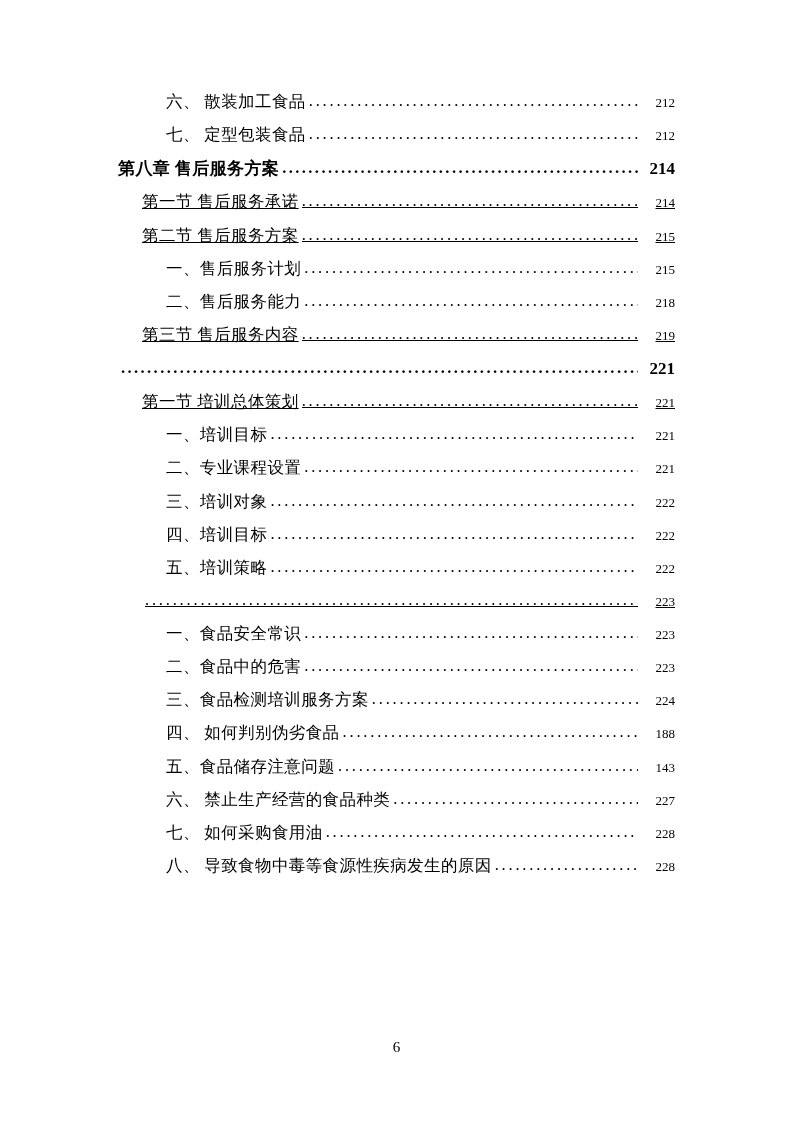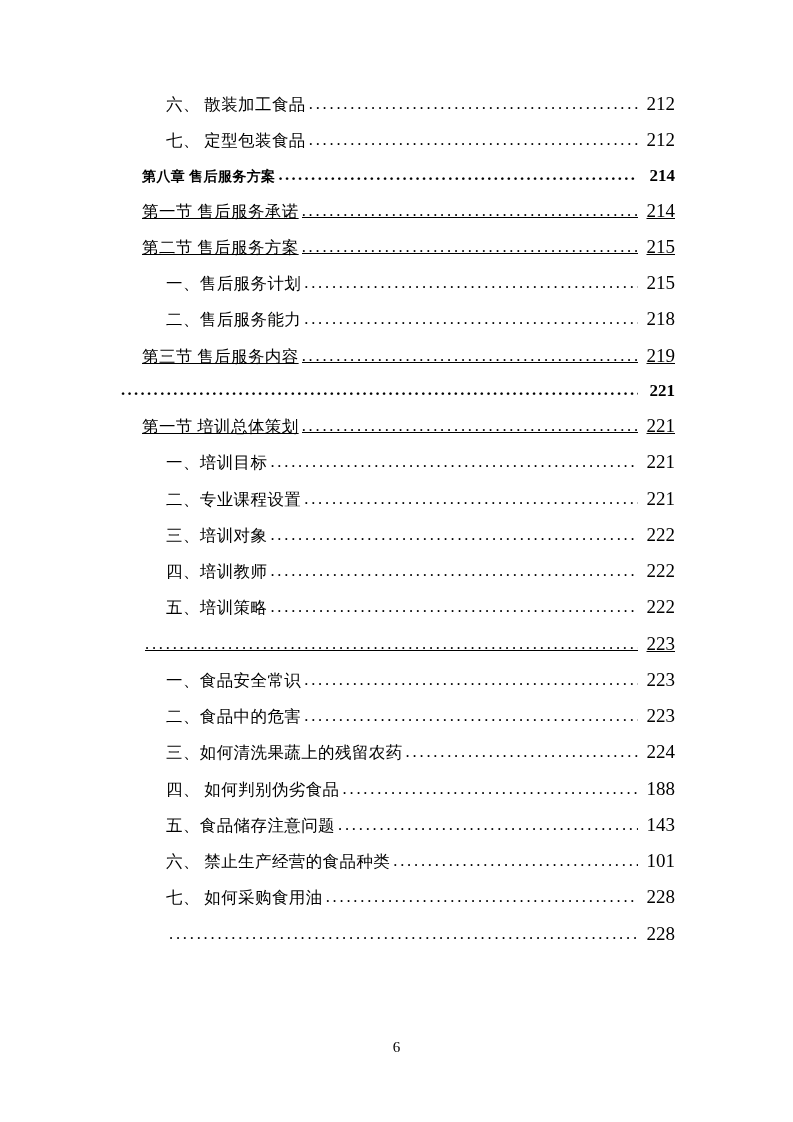--- a/index.html
+++ b/index.html
@@ -44,27 +44,27 @@
     white-space: nowrap;
     font-size: 16.5px;
     margin: 0 3px;
     letter-spacing: 2.8px;
     color: #000;
     position: relative;
     top: -1px;
   }
   .toc-row .page-num {
     white-space: nowrap;
-    font-size: 19px;
+    font-size: 13px;
     text-align: right;
     min-width: 34px;
   }
   
   .lvl-chapter { padding-left: 0px; font-weight: bold; }
-  .lvl-chapter .label { font-weight: bold; font-size: 14px; margin-left: 24px; }
+  .lvl-chapter .label { font-weight: bold; font-size: 17px; }
   .lvl-chapter .page-num { font-weight: bold; font-size: 17px; }
   .lvl-chapter .dots { font-weight: bold; letter-spacing: 2.4px; }
 
   .lvl-section { padding-left: 24px; text-decoration: underline; }
   .lvl-item { padding-left: 48px; }
 
   .footer {
     position: absolute;
     left: 0;
     right: 0;
@@ -137,21 +137,21 @@
         <span class="label">二、专业课程设置</span>
         <span class="dots">........................................................................................................................</span>
         <span class="page-num">221</span>
       </div>
       <div class="toc-row lvl-item">
         <span class="label">三、培训对象</span>
         <span class="dots">........................................................................................................................</span>
         <span class="page-num">222</span>
       </div>
       <div class="toc-row lvl-item">
-        <span class="label">四、培训教师</span>
+        <span class="label">四、培训目标</span>
         <span class="dots">........................................................................................................................</span>
         <span class="page-num">222</span>
       </div>
       <div class="toc-row lvl-item">
         <span class="label">五、培训策略</span>
         <span class="dots">........................................................................................................................</span>
         <span class="page-num">222</span>
       </div>
       <div class="toc-row lvl-section">
         <span class="dots">........................................................................................................................</span>
@@ -161,43 +161,44 @@
         <span class="label">一、食品安全常识</span>
         <span class="dots">........................................................................................................................</span>
         <span class="page-num">223</span>
       </div>
       <div class="toc-row lvl-item">
         <span class="label">二、食品中的危害</span>
         <span class="dots">........................................................................................................................</span>
         <span class="page-num">223</span>
       </div>
       <div class="toc-row lvl-item">
-        <span class="label">三、如何清洗果蔬上的残留农药</span>
+        <span class="label">三、食品检测培训服务方案</span>
         <span class="dots">........................................................................................................................</span>
         <span class="page-num">224</span>
       </div>
       <div class="toc-row lvl-item">
         <span class="label">四、 如何判别伪劣食品</span>
         <span class="dots">........................................................................................................................</span>
         <span class="page-num">188</span>
       </div>
       <div class="toc-row lvl-item">
         <span class="label">五、食品储存注意问题</span>
         <span class="dots">........................................................................................................................</span>
         <span class="page-num">143</span>
       </div>
       <div class="toc-row lvl-item">
         <span class="label">六、 禁止生产经营的食品种类</span>
         <span class="dots">........................................................................................................................</span>
-        <span class="page-num">101</span>
+        <span class="page-num">227</span>
       </div>
       <div class="toc-row lvl-item">
         <span class="label">七、 如何采购食用油</span>
         <span class="dots">........................................................................................................................</span>
         <span class="page-num">228</span>
       </div>
       <div class="toc-row lvl-item">
+        <span class="label">八、 导致食物中毒等食源性疾病发生的原因</span>
         <span class="dots">........................................................................................................................</span>
         <span class="page-num">228</span>
       </div>
     </div>
   <div class="footer">6</div>
 </div>
 
 </body></html>

